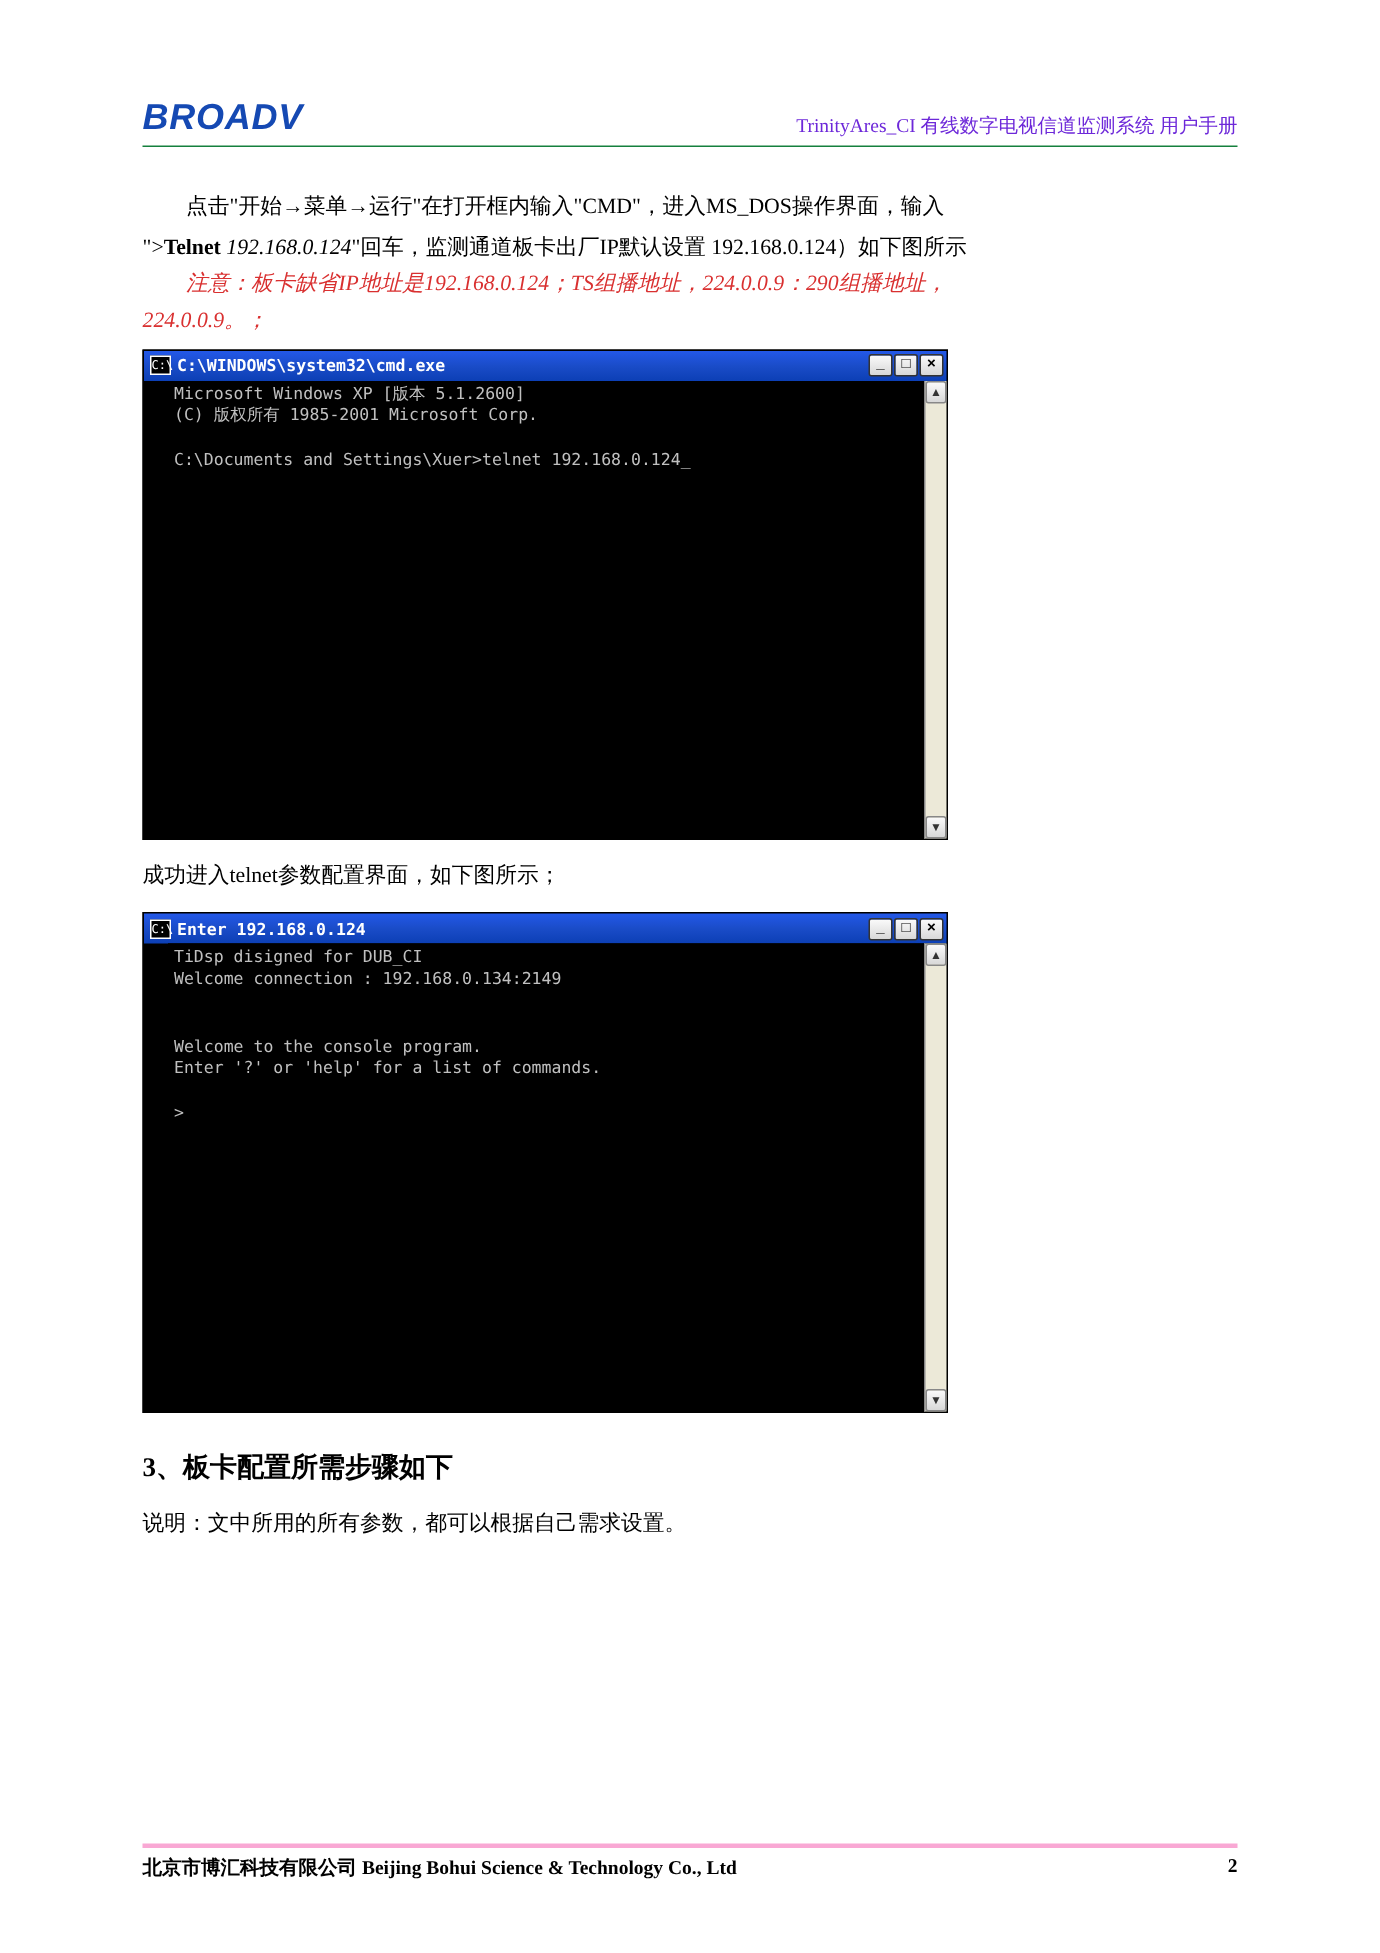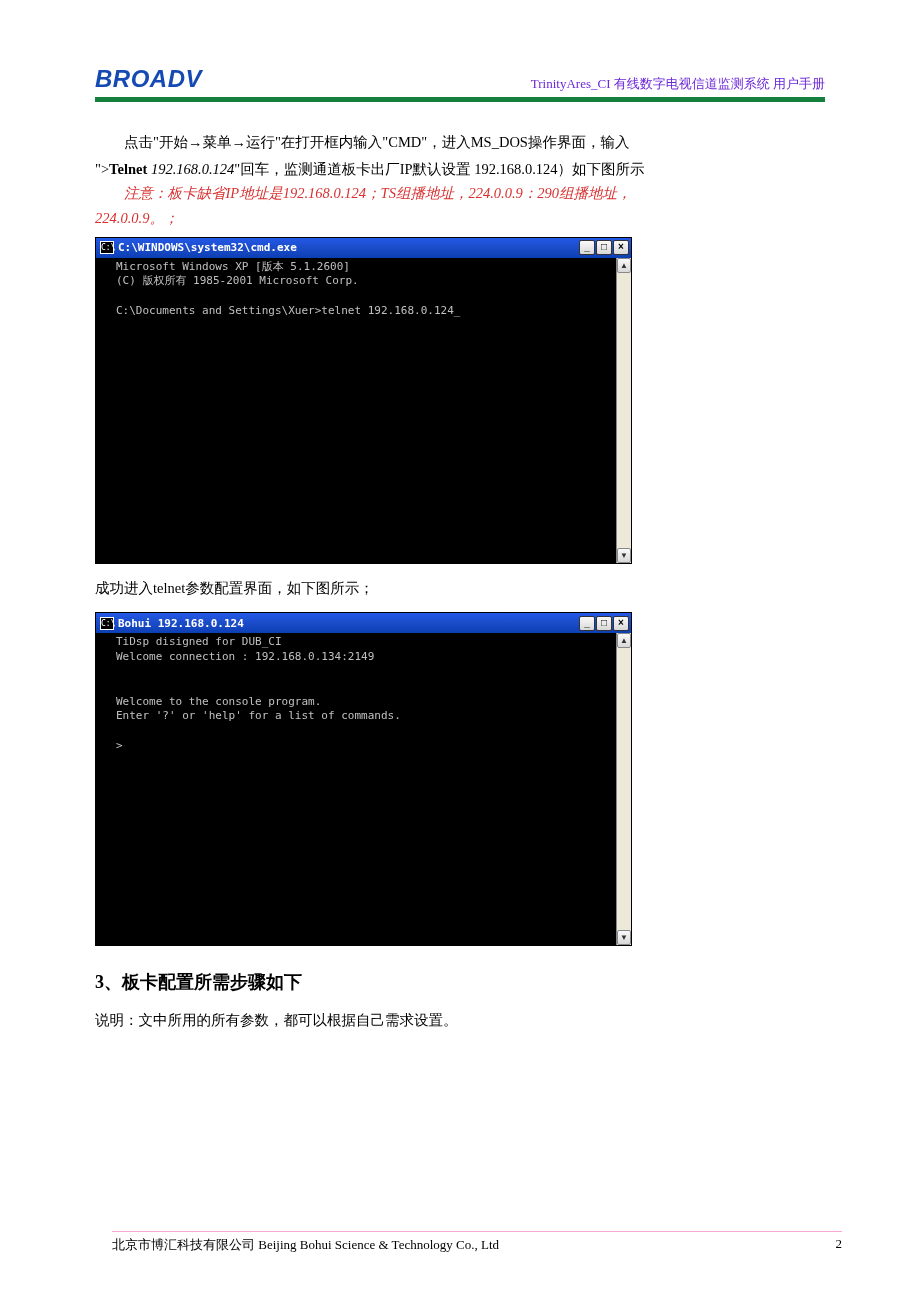--- a/index.html
+++ b/index.html
@@ -10,21 +10,21 @@
       font-family: "SimSun", "Times New Roman", serif;
       position: relative;
     }
     .page {
       padding: 65px 95px 0 95px;
     }
     .header {
       display: flex;
       justify-content: space-between;
       align-items: flex-end;
-      border-bottom: 5px solid #15803d;
+      border-bottom: 1px solid #15803d;
       padding-bottom: 4px;
       margin-bottom: 28px;
     }
     .logo {
       font-family: Arial, sans-serif;
       font-weight: 900;
       font-size: 24px;
       font-style: italic;
       color: #1549b3;
       letter-spacing: 0.5px;
@@ -170,28 +170,29 @@
       margin-bottom: 14px;
       font-family: "SimHei","Times New Roman", "SimSun", serif;
     }
     .desc {
       font-size: 14.5px;
       line-height: 1.7;
     }
     .footer {
       position: absolute;
       bottom: 48px;
-      left: 112px;
+      left: 95px;
       right: 95px;
       display: flex;
       justify-content: space-between;
       font-size: 13px;
-      border-top: 1px solid #f9a8d4;
+      border-top: 3px solid #f9a8d4;
       padding-top: 4px;
       width: 730px;
+      font-weight: bold;
     }
     .bold { font-weight: bold; }
     .italic { font-style: italic; }
   </style>
 </head>
 <body>
 
 <div class="page">
   <div class="header">
     <div class="logo">BROADV</div>
@@ -231,21 +232,21 @@
       </div>
     </div>
   </div>
 
   <div class="mid-text">成功进入telnet参数配置界面，如下图所示；</div>
 
   <div class="cmd-window">
     <div class="cmd-titlebar">
       <div class="cmd-title-left">
         <div class="cmd-icon">C:\</div>
-        <div class="cmd-title-text">Bohui 192.168.0.124</div>
+        <div class="cmd-title-text">Enter 192.168.0.124</div>
       </div>
       <div class="cmd-buttons">
         <div class="cmd-btn">_</div>
         <div class="cmd-btn">□</div>
         <div class="cmd-btn">×</div>
       </div>
     </div>
     <div class="cmd-body-wrap">
       <div class="cmd-body h2body">TiDsp disigned for DUB_CI
 Welcome connection : 192.168.0.134:2149

